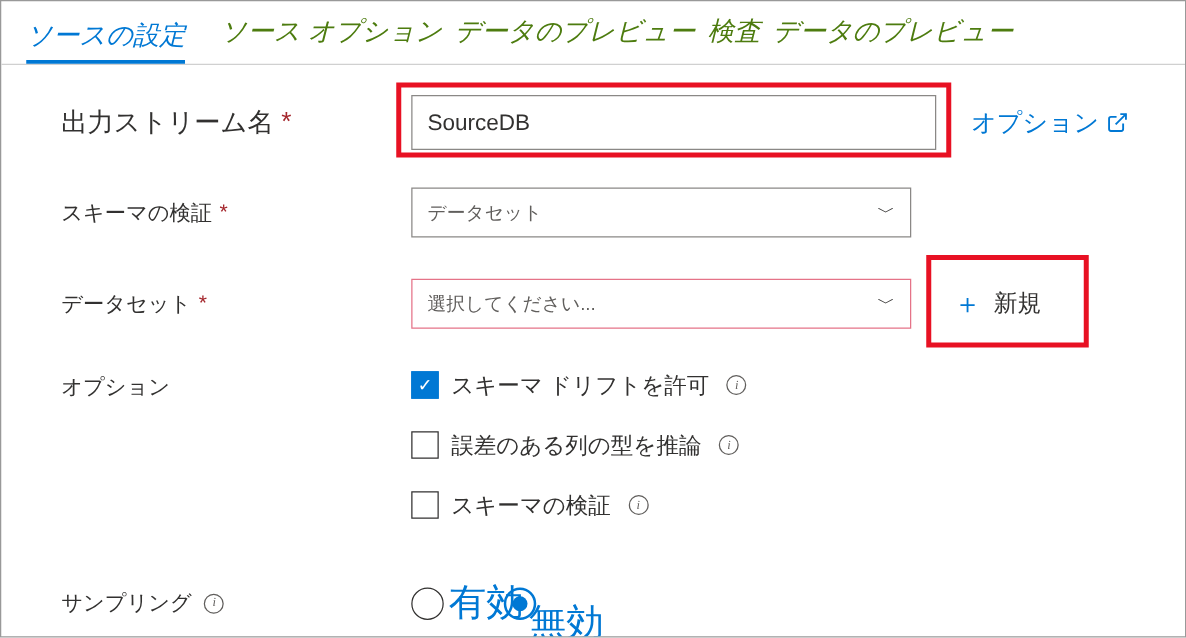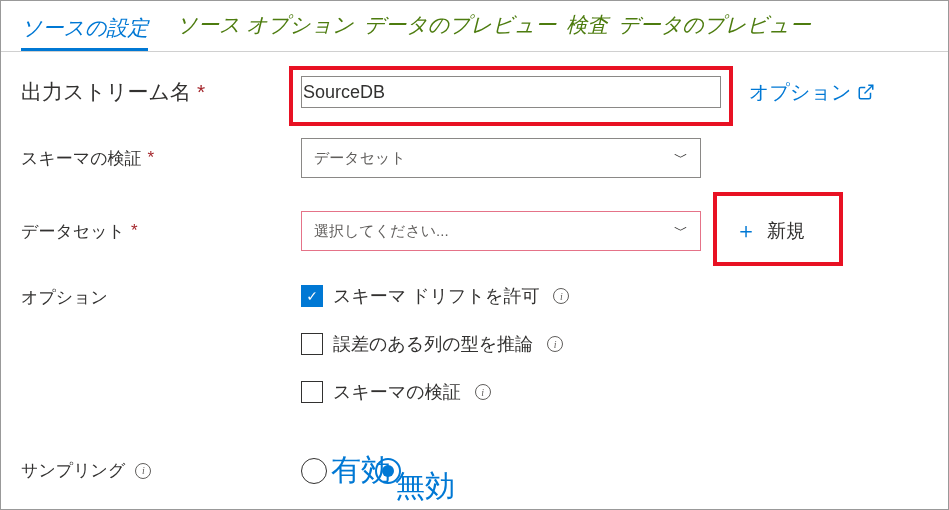--- a/index.html
+++ b/index.html
@@ -47,36 +47,37 @@
       align-items: center;
       margin-bottom: 30px;
     }
     .form-label-col {
       width: 280px;
       font-size: 21px;
       color: #323130;
       display: flex;
       align-items: center;
       gap: 6px;
+      margin-left: 28px;
     }
     .small-label { font-size: 17px; }
     .req { color: #a4262c; }
     .input-wrap {
       position: relative;
     }
     .highlight-red {
       position: absolute;
       border: 4px solid #e81123;
       pointer-events: none;
     }
     .text-input {
       width: 420px;
-      height: 32px;
+      height: 44px;
       border: 1px solid #8a8886;
-      padding: 4px 1px;
+      padding: 4px 12px;
       font-size: 18px;
       color: #323130;
       background: #fff;
     }
     .select-box {
       width: 400px;
       height: 40px;
       border: 1px solid #8a8886;
       padding: 6px 12px;
       font-size: 15px;

